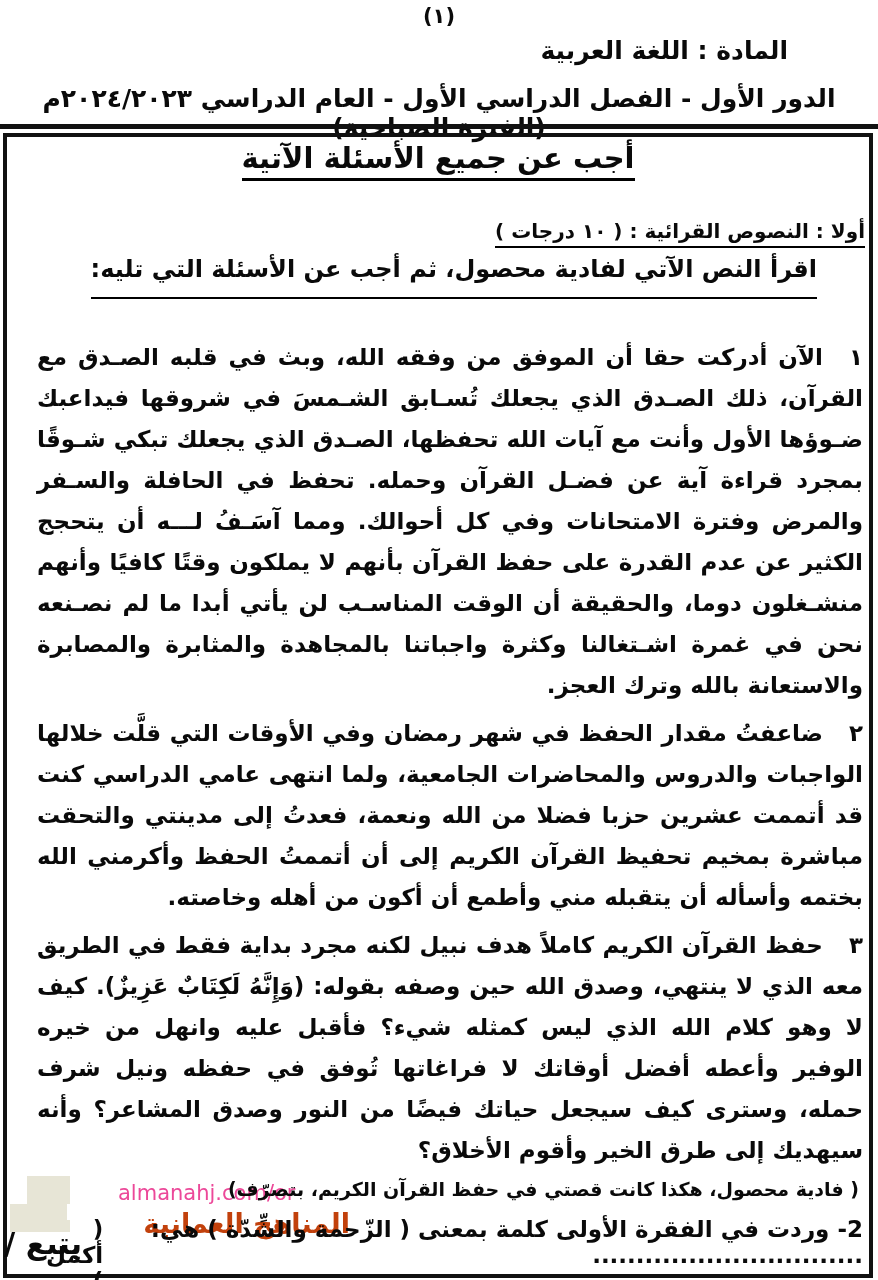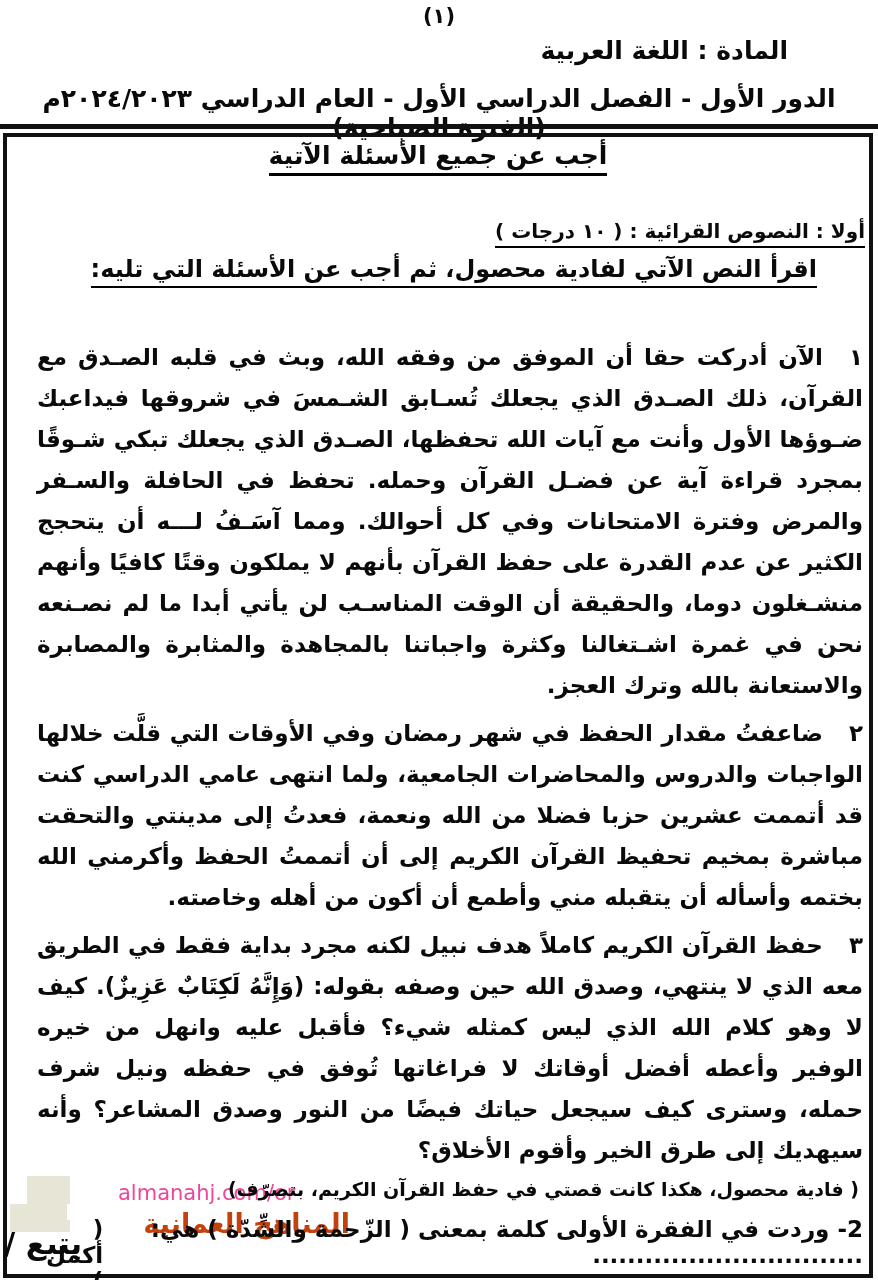--- a/index.html
+++ b/index.html
@@ -29,35 +29,35 @@
     background:#111;
   }
   
   .exam-box{
     position:absolute;top:133px;left:3px;right:5px;bottom:2px;
     border:4px solid #111;
     background:transparent;
   }
   .main-title{
     position:absolute;top:4px;left:0;right:0;text-align:center;
-    font-size:25px;font-weight:700;
+    font-size:29px;font-weight:700;
   }
   .main-title span{
     display:inline-block;border-bottom:3px solid #000;padding-bottom:3px;
   }
   .section-heading{
     position:absolute;top:82px;right:4px;
     font-size:20px;font-weight:700;
   }
   .section-heading span{display:inline-block;border-bottom:2px solid #000;padding-bottom:3px;}
   .reading-instruction{
     position:absolute;top:118px;right:52px;
     font-size:24px;font-weight:700;
   }
-  .reading-instruction span{display:inline-block;border-bottom:2px solid #000;padding-bottom:3px;}
+  .reading-instruction span{display:inline-block;border-bottom:2px solid #000;padding-bottom:14px;}
   
   .content{
     position:absolute;top:200px;right:6px;left:18px;
     z-index:2;
   }
   .para{
     margin:0 0 7px 12px;
     font-size:23px;font-weight:700;line-height:41px;
     text-align:justify;text-align-last:right;
   }

